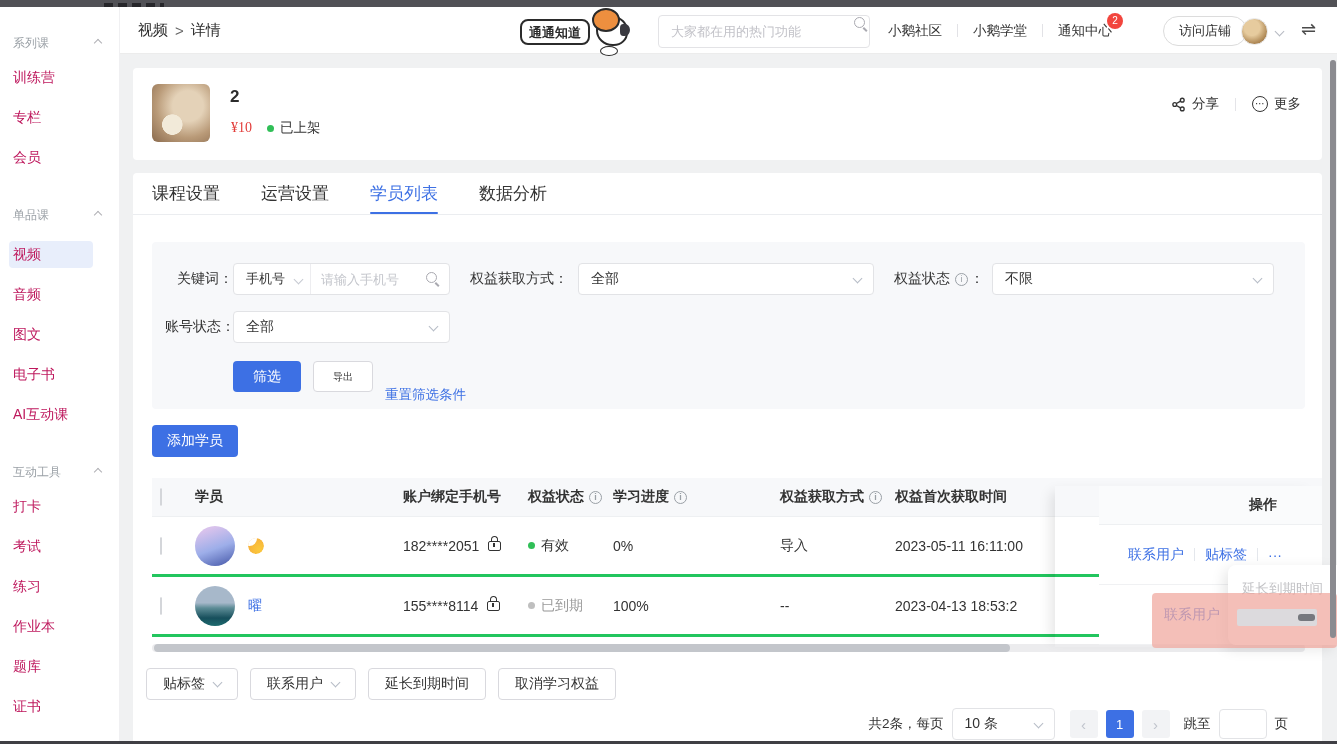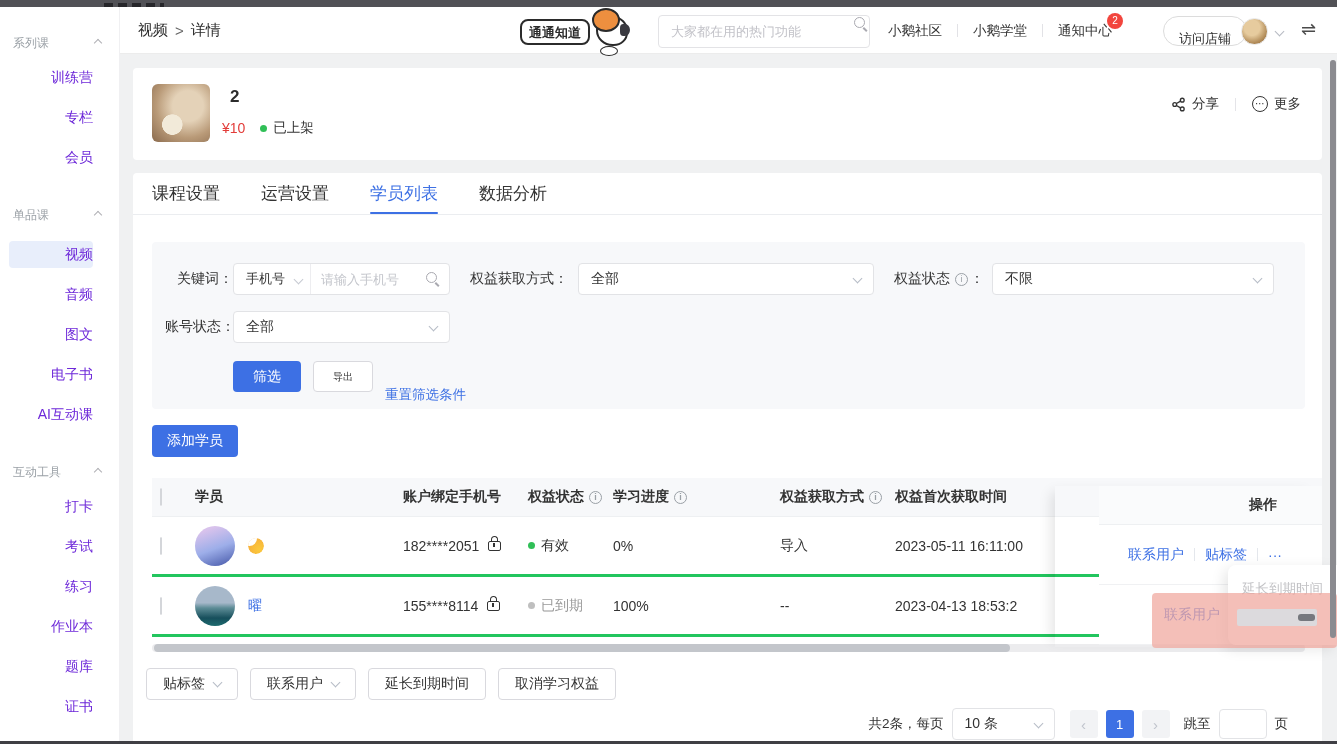--- a/index.html
+++ b/index.html
@@ -28,41 +28,41 @@
   .searchbox input{flex:1;border:none;outline:none;padding:0 6px 0 12px;font-size:13px;color:#555;background:transparent;font-family:inherit;}
   .searchbox input::placeholder{color:#c2c2c8;}
   .search-ic{position:relative;width:16px;height:16px;margin-right:10px;flex:none;}
   .search-ic::before{content:"";position:absolute;left:1px;top:1px;width:9px;height:9px;border:1.5px solid #a9a9b0;border-radius:50%;}
   .search-ic::after{content:"";position:absolute;left:11px;top:11px;width:5px;height:1.5px;background:#a9a9b0;transform:rotate(45deg);transform-origin:0 0;}
   .nav-links{position:absolute;left:768px;top:0;height:47px;display:flex;align-items:center;font-size:13.5px;color:#333;}
   .nav-div{width:1px;height:13px;background:#e2e2e6;margin:0 15px;}
   .nav-link{cursor:default;}
   .notif{position:relative;}
   .badge{position:absolute;top:-9px;right:-11px;min-width:16px;height:16px;border-radius:8px;background:#F2453D;color:#fff;font-size:10px;line-height:16px;text-align:center;padding:0 2px;}
-  .store-btn{position:absolute;left:1043px;top:9px;height:30px;line-height:28px;padding:8px 15px;border:1px solid #dcdcdc;border-radius:15px;font-size:13px;color:#333;background:#fff;}
+  .store-btn{position:absolute;left:1043px;top:9px;height:30px;line-height:28px;padding:0 15px;border:1px solid #dcdcdc;border-radius:15px;font-size:13px;color:#333;background:#fff;}
   .hd-avatar{position:absolute;left:1121px;top:11px;width:27px;height:27px;border-radius:50%;background:radial-gradient(circle at 40% 35%,#e6cb9e 0 35%,#b08a57 70%,#86643c);border:1px solid #e8e8e8;}
   .hd-caret{position:absolute;left:1156px;top:21px;width:7px;height:7px;border-right:1.3px solid #b6bac2;border-bottom:1.3px solid #b6bac2;transform:rotate(45deg);}
   .swap-ic{position:absolute;left:1181px;top:11px;font-size:18px;color:#4a4a4a;}
 
   
   .sidebar{position:absolute;left:0;top:7px;width:120px;bottom:3px;background:#fff;z-index:35;border-right:1px solid #f0f0f2;overflow:hidden;}
   .s-head{display:flex;align-items:center;height:16px;margin:36px 0 0 13px;width:92px;font-size:12px;color:#9aa0a6;}
   .s-head.first{margin-top:28px;}
   .chev-up{width:6px;height:6px;border-left:1.3px solid #b0b0b5;border-top:1.3px solid #b0b0b5;transform:rotate(45deg);margin-left:auto;margin-right:4px;}
-  .s-item{height:27px;line-height:27px;margin:13px 0 0 9px;padding-left:4px;width:84px;font-size:14px;color:#6d28d9;border-radius:4px;text-align:right;}
+  .s-item{height:27px;line-height:27px;margin:13px 0 0 9px;padding-left:4px;width:84px;font-size:14px;color:#be185d;border-radius:4px;}
   .s-item.push{margin-top:18px;}
   .s-item.active{background:#E8EEFB;}
 
   
   .course-card{position:absolute;left:133px;top:68px;width:1189px;height:92px;background:#fff;border-radius:4px;z-index:10;}
   .thumb{position:absolute;left:19px;top:16px;width:58px;height:58px;border-radius:6px;
     background:radial-gradient(circle at 35% 70%,#f2ead9 0 18%,transparent 19%),
                radial-gradient(circle at 62% 38%,#e4d2b8 0 30%,#b99a78 62%,#8a6a4d);}
   .c-title{position:absolute;left:97px;top:19px;font-size:17px;font-weight:600;color:#2b2b2b;}
-  .c-meta{position:absolute;left:89px;top:51px;display:flex;align-items:center;font-size:13.5px;}
+  .c-meta{position:absolute;left:98px;top:51px;display:flex;align-items:center;font-size:13.5px;font-family:Liberation Serif, serif;}
   .c-price{color:#E23C39;font-size:14px;}
   .dot{width:7px;height:7px;border-radius:50%;flex:none;}
   .dot-green{background:#30BF57;margin:0 6px 0 15px;}
   .c-actions{position:absolute;right:21px;top:27px;display:flex;align-items:center;font-size:13.5px;color:#333;}
   .share-ic{margin-right:6px;display:flex;}
   .act-div{width:1px;height:13px;background:#e4e4e8;margin:0 16px;}
   .more-ic{width:16px;height:16px;border:1.3px solid #333;border-radius:50%;margin-right:6px;display:flex;align-items:center;justify-content:center;font-size:10px;line-height:1;color:#333;}
   .more-ic::before{content:"\22EF";}
 
   

